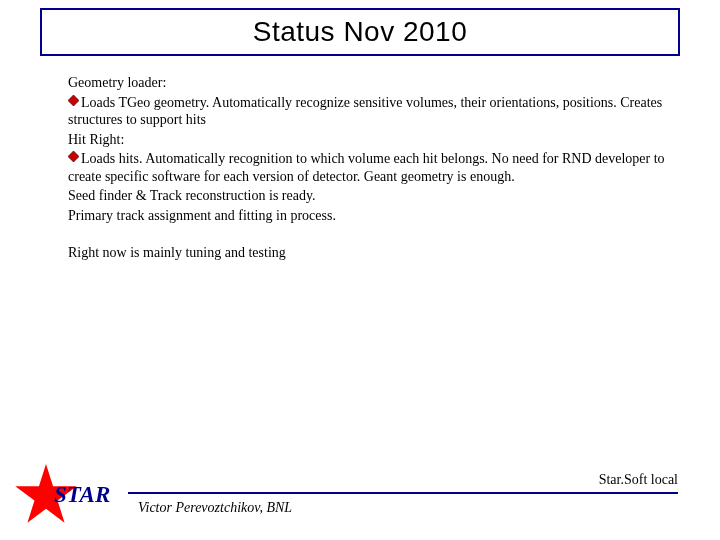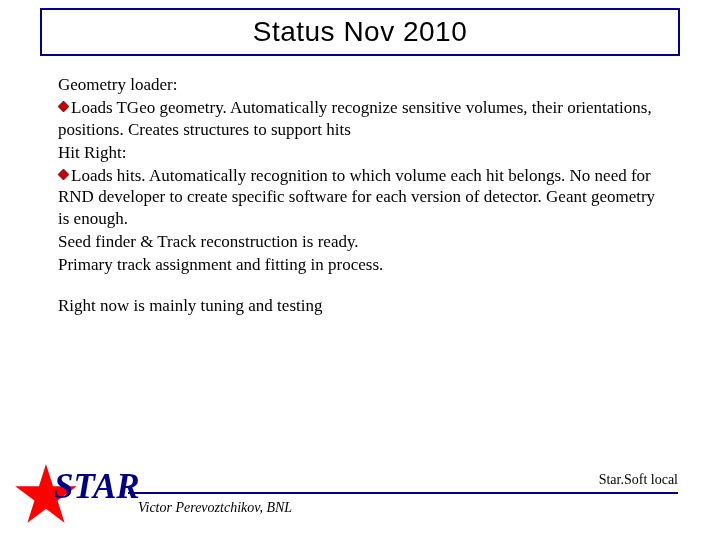--- a/index.html
+++ b/index.html
@@ -1,30 +1,30 @@
 <!DOCTYPE html>
 <html><head>
 <meta charset="utf-8">
 <style>
   * { box-sizing: border-box; margin: 0; padding: 0; }
   html, body { width: 720px; height: 540px; background: #fff; font-family: "Times New Roman", Times, serif; color: #000; }
   .slide { position: relative; width: 720px; height: 452px; padding-left: 28px; }
   .title-box { position: absolute; left: 40px; top: 8px; width: 640px; height: 48px; border: 2.5px solid #00008b; display: flex; align-items: center; justify-content: center; }
   .title-text { font-family: Arial, Helvetica, sans-serif; font-size: 28px; letter-spacing: 0.5px; }
-  .body { position: absolute; left: 58px; top: 74px; width: 600px; font-size: 17px; line-height: 1.25; }
+  .body { position: absolute; left: 68px; top: 74px; width: 600px; font-size: 14px; line-height: 1.25; }
   .body .para { margin-bottom: 2px; }
   .bullet-line { position: relative; }
   .bullet { display: inline-block; vertical-align: 1px; margin-right: 2px; }
   .bullet svg { display: block; }
   .gap { height: 18px; }
   .footer-rule { position: absolute; left: 128px; top: 492px; width: 550px; height: 0; border-top: 2.5px solid #00008b; }
   .footer-left { position: absolute; left: 138px; top: 500px; font-size: 14px; font-style: italic; }
   .footer-right { position: absolute; right: 42px; top: 472px; font-size: 14px; }
   .star-wrap { position: absolute; left: 14px; top: 462px; width: 110px; height: 70px; }
-  .star-label { position: absolute; left: 40px; top: 5px; font-family: "Times New Roman", serif; font-style: italic; font-weight: bold; font-size: 35px; color: #00008b; }
+  .star-label { position: absolute; left: 40px; top: 20px; font-family: "Times New Roman", serif; font-style: italic; font-weight: bold; font-size: 23px; color: #00008b; }
 </style>
 </head>
 <body>
 
 <div class="slide">
 
   <div class="title-box">
     <span class="title-text">Status Nov 2010</span>
   </div>
 

